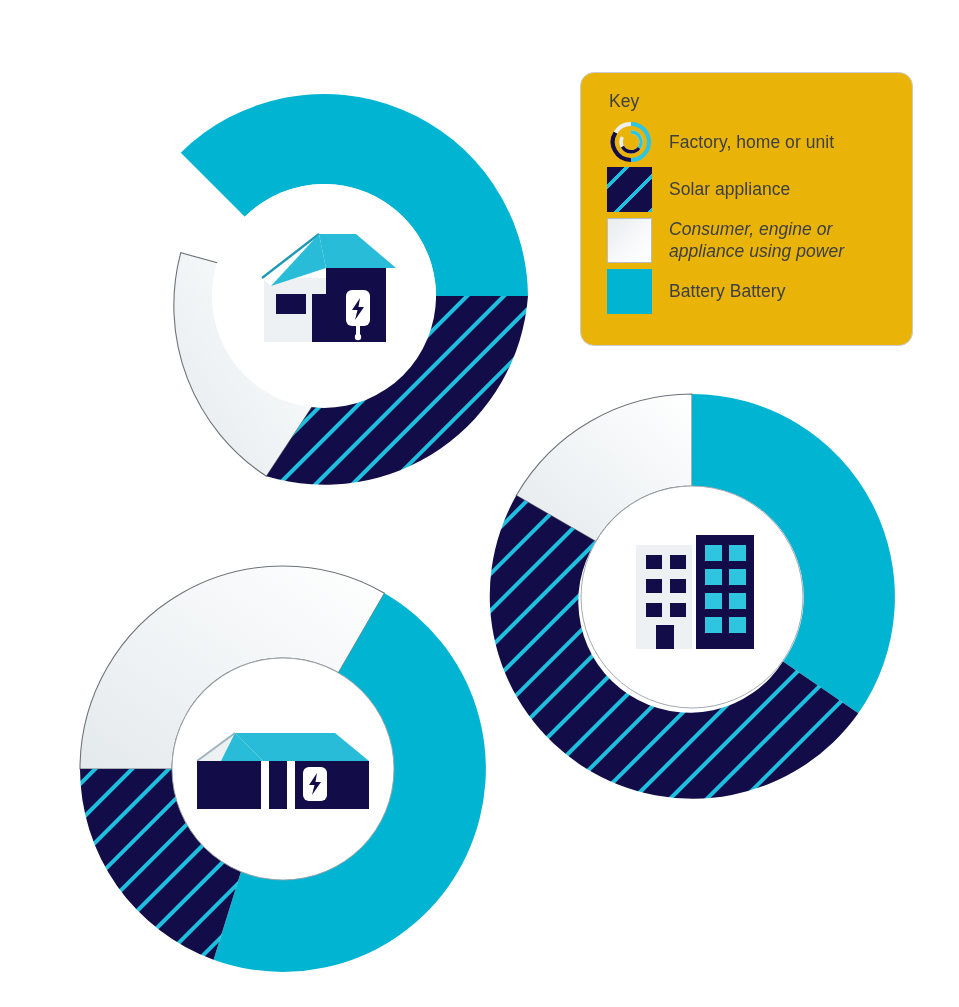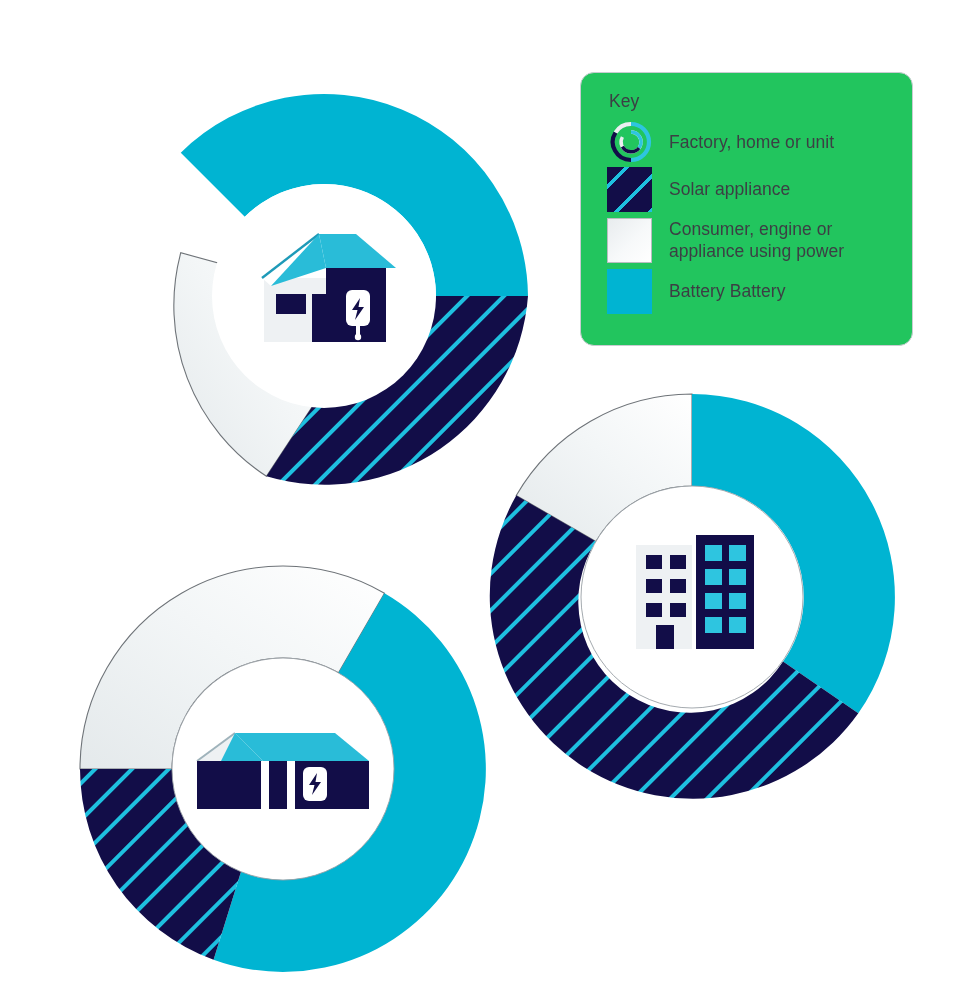--- a/index.html
+++ b/index.html
@@ -32,40 +32,40 @@
   
   .legend {
     position: absolute;
     left: 580px;
     top: 72px;
     width: 333px;
     height: 274px;
     box-sizing: border-box;
     border: 1.4px solid #c9ccd1;
     border-radius: 14px;
-    background: #22c55e;
+    background: #eab308;
     padding: 18px 20px 12px 26px;
   }
   .legend-title {
     font-size: 17.5px;
     color: #3c3f44;
     font-weight: 400;
     letter-spacing: .1px;
     margin: 0 0 6px 2px;
   }
   .legend-rows {
     display: flex;
     flex-direction: column;
   }
   .legend-row {
     display: flex;
     align-items: center;
     min-height: 46px;
   }
-  .legend-row.tall { min-height: 56px; }
+  .legend-row.tall { min-height: 56px; font-style: italic; }
   .swatch-cell {
     width: 62px;
     flex: 0 0 62px;
     display: flex;
     align-items: center;
   }
   .swatch {
     width: 45px;
     height: 45px;
     box-sizing: border-box;

